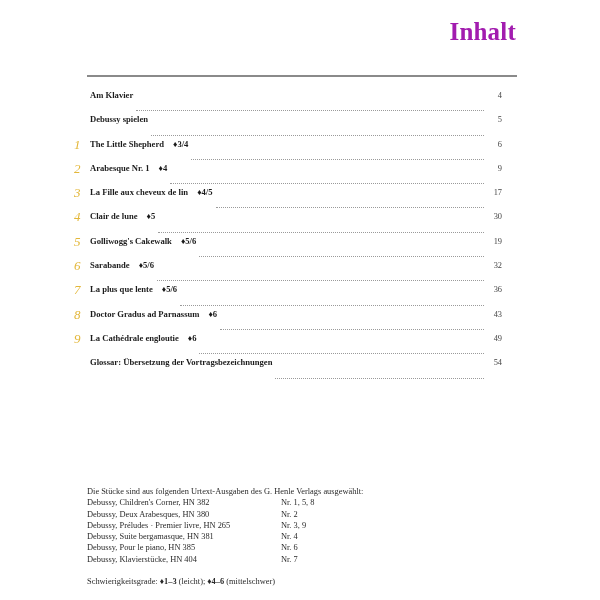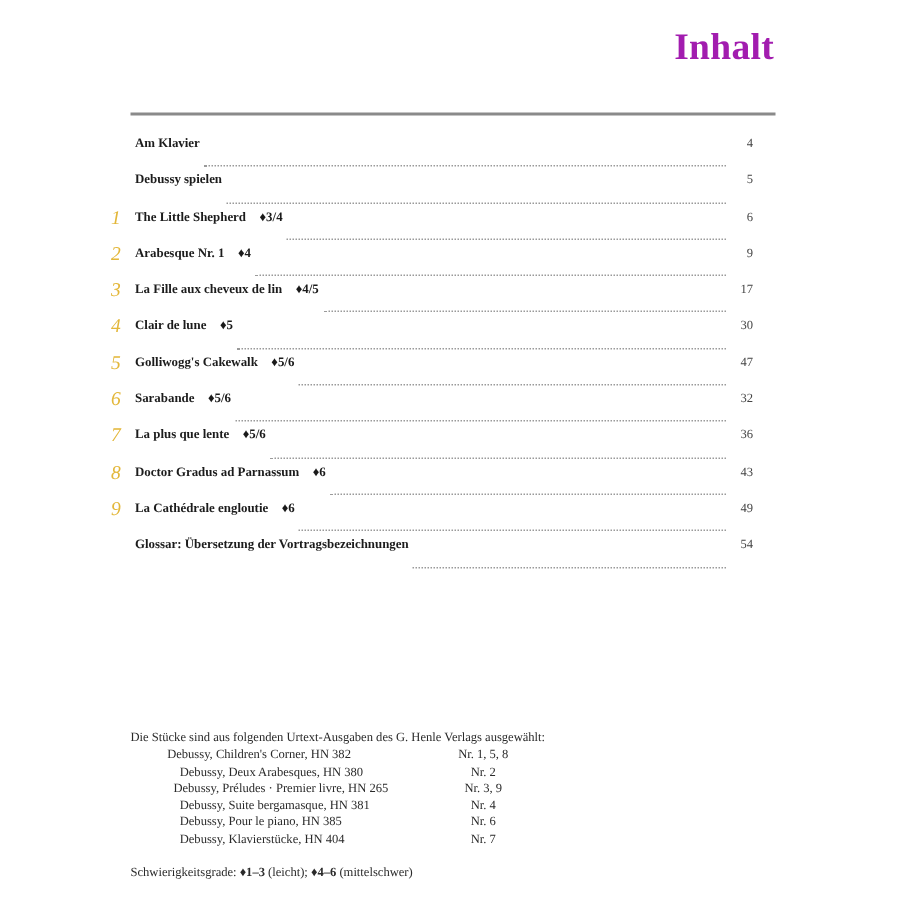--- a/index.html
+++ b/index.html
@@ -30,21 +30,21 @@
     .toc-level { font-weight: bold; margin-left: 9px; white-space: nowrap; }
     .toc-dots {
       flex: 1; margin: 0 4px 0 3px; border-bottom: 1px dotted #9a9a9a;
       height: 1px; align-self: flex-end; position: relative; top: -3px;
     }
     .toc-page { width: 14px; text-align: right; color: #444; font-size: 8.4px; margin-right: 2px; }
     .sources {
       position: absolute; left: 87px; top: 486px; font-size: 8.4px; color: #2a2a2a;
       line-height: 11.3px;
     }
-    .src-row { display: flex; justify-content: center; }
+    .src-row { display: flex; }
     .src-name { width: 152px; white-space: nowrap; }
     .src-nr { white-space: nowrap; margin-left: 42px; }
     .difficulty {
       position: absolute; left: 87px; top: 577px; font-size: 8.4px; color: #2a2a2a;
     }
     .difficulty b { font-weight: bold; }
   </style>
 </head>
 <body>
 
@@ -90,21 +90,21 @@
     <span class="toc-title">Clair de lune</span>
     <span class="toc-level">♦5</span>
     <span class="toc-dots"></span>
     <span class="toc-page">30</span>
   </div>
   <div class="toc-row">
     <span class="toc-num">5</span>
     <span class="toc-title">Golliwogg's Cakewalk</span>
     <span class="toc-level">♦5/6</span>
     <span class="toc-dots"></span>
-    <span class="toc-page">47</span>
+    <span class="toc-page">19</span>
   </div>
   <div class="toc-row">
     <span class="toc-num">6</span>
     <span class="toc-title">Sarabande</span>
     <span class="toc-level">♦5/6</span>
     <span class="toc-dots"></span>
     <span class="toc-page">32</span>
   </div>
   <div class="toc-row">
     <span class="toc-num">7</span>

